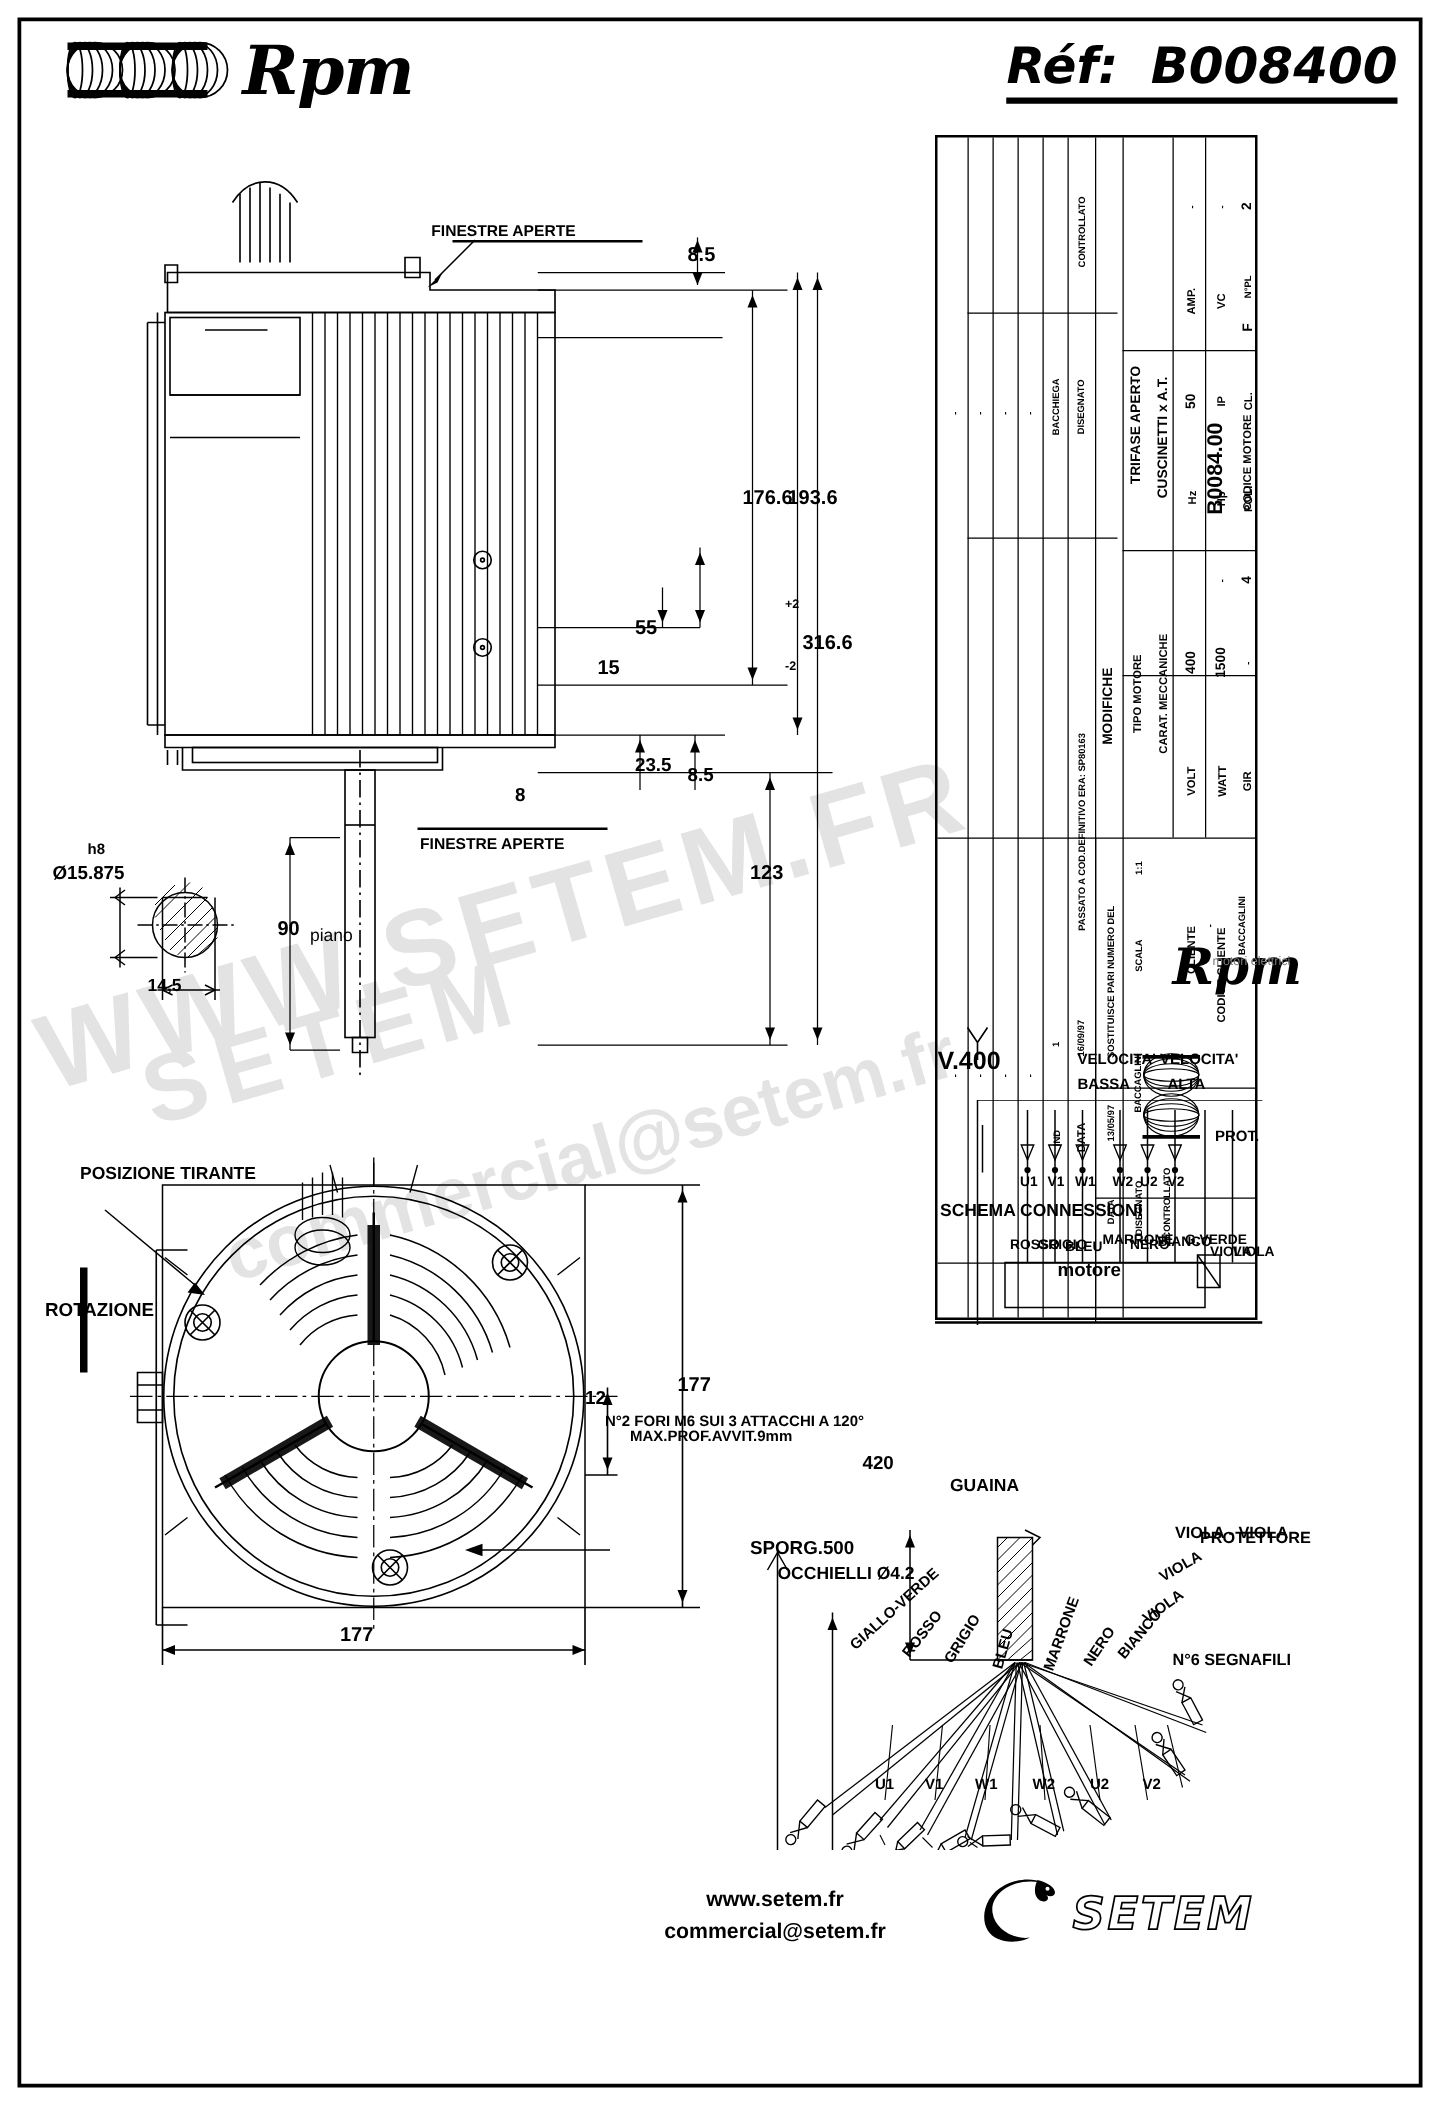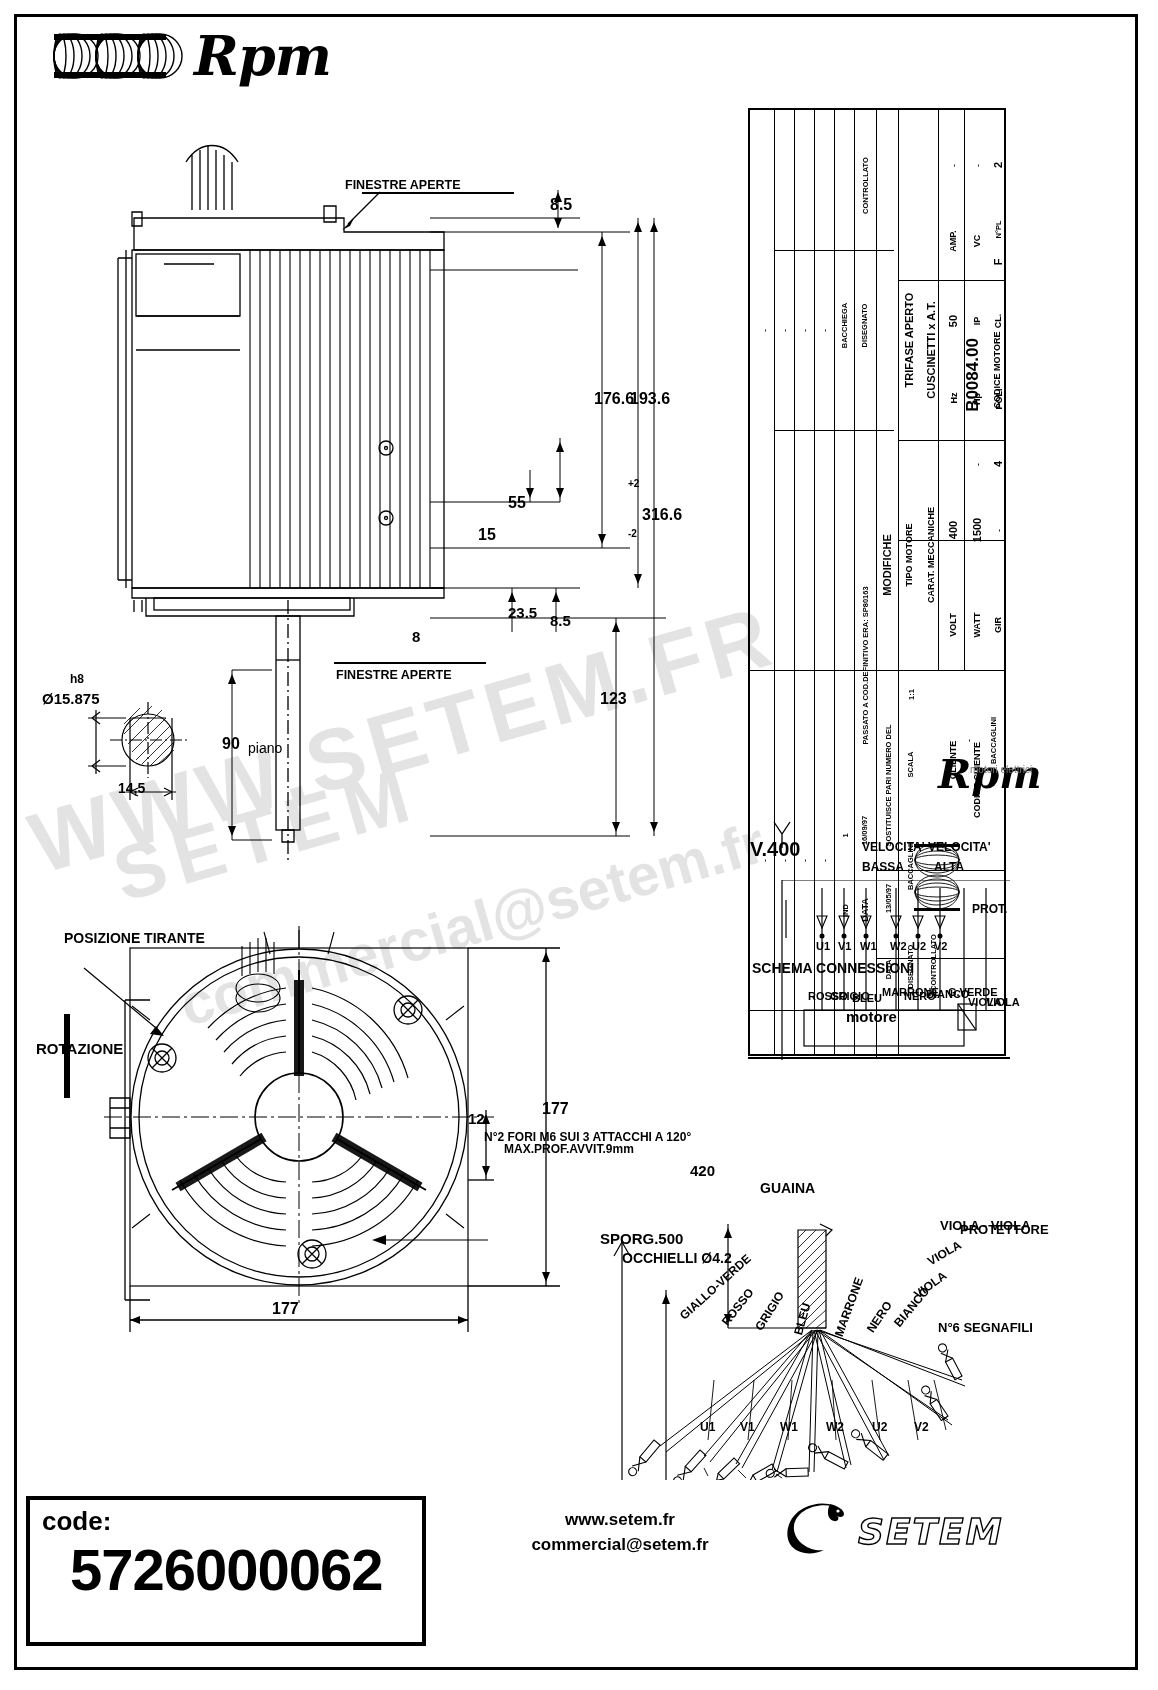--- a/index.html
+++ b/index.html
@@ -84,20 +84,25 @@
             <ellipse cx="120" cy="28" rx="18" ry="22"></ellipse>
           <ellipse cx="124" cy="28" rx="22" ry="22"></ellipse>
         </g>
       </g>
       <rect x="18" y="6" width="112" height="6" fill="#000"></rect>
       <rect x="18" y="44" width="112" height="6" fill="#000"></rect>
     </svg>
     <span class="word">Rpm</span>
   </div>
 
+  <div id="refblock">
+    <span class="inner">
+      <span class="lbl">Réf:</span><span class="val">B008400</span>
+    </span>
+  </div>
 
   <div id="wm">
     <div class="wm1">WWW.SETEM.FR</div>
     <div class="wm2">SETEM</div>
     <div class="wm3">commercial@setem.fr</div>
   </div>
 
   <svg style="position:absolute;left:14px;top:100px;" width="720" height="800" viewBox="0 0 720 800">
     <g fill="none" stroke="#000" stroke-width="1.3">
 
@@ -933,24 +938,20 @@
       <path d="M118 0 L112 60"></path>
         <path d="M158 0 L152 60"></path>
         <path d="M196 0 L192 60"></path>
       <path d="M236 0 L240 60"></path>
         <path d="M276 0 L284 60"></path>
         <path d="M312 0 L322 60"></path>
       <path d="M338 0 L350 50"></path>
     </g>
   </svg>
 
-  <div id="codebox">
-    <div class="c1">code:</div>
-    <div class="c2">5726000062</div>
-  </div>
 
   <div id="ftxt">
     <div>www.setem.fr</div>
     <div>commercial@setem.fr</div>
   </div>
 
   <div id="fsetem">
     <svg width="72" height="62" viewBox="0 0 72 62">
       <path d="M50 6 C30 2 10 14 12 30 C14 44 30 52 42 50 C30 56 14 54 8 44
                C2 34 6 16 22 8 C32 3 44 2 52 6 Z" fill="#000"></path>

